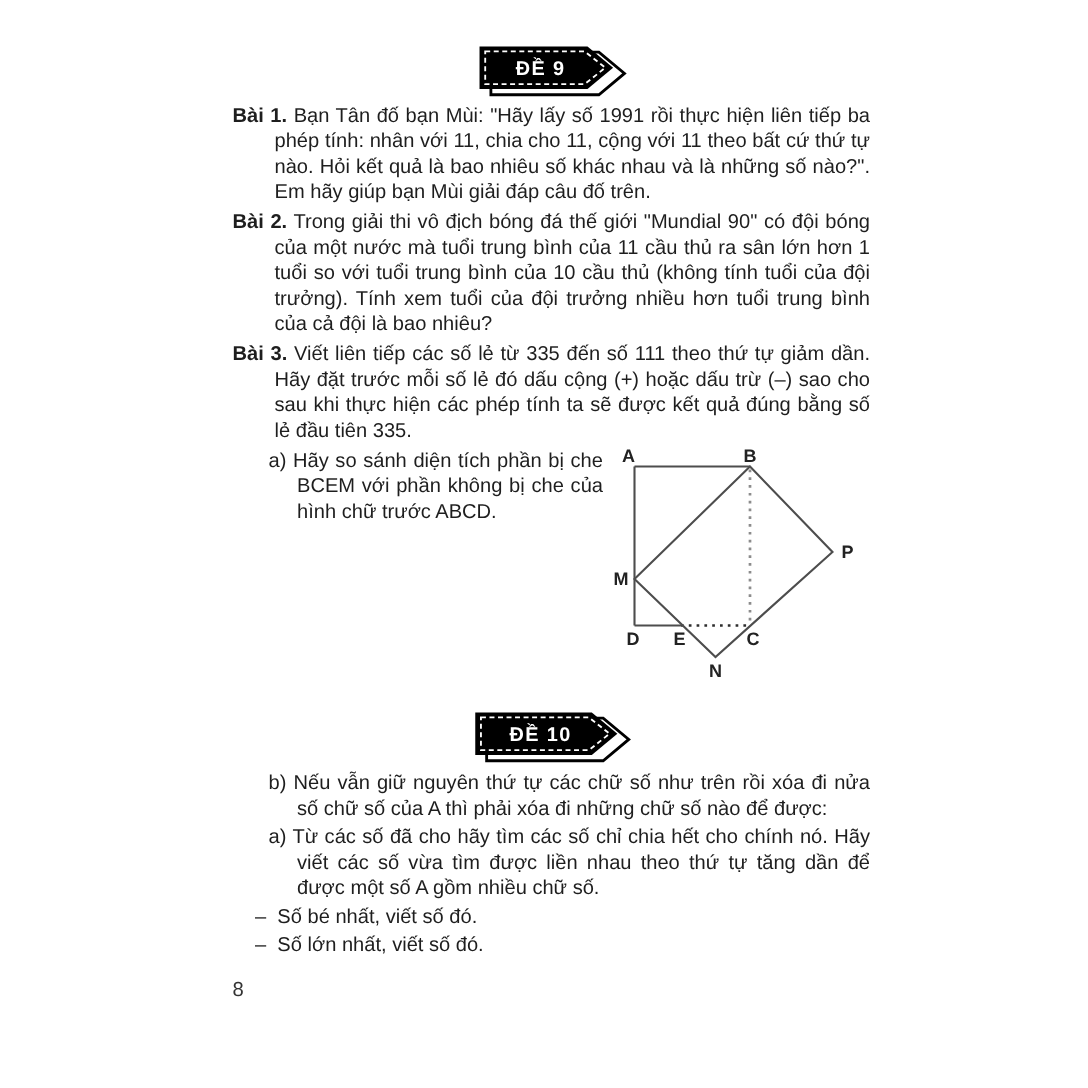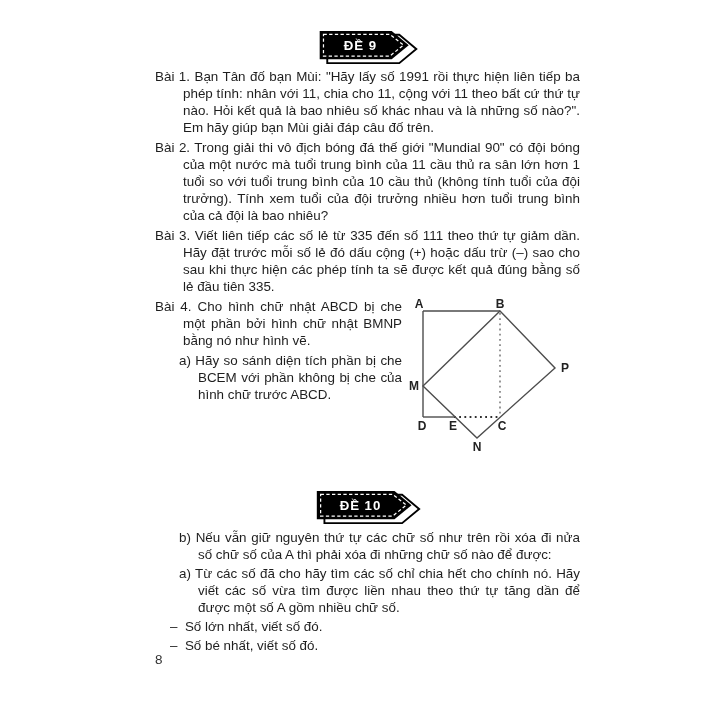--- a/index.html
+++ b/index.html
@@ -5,25 +5,25 @@
   html,body { margin:0; padding:0; background:#ffffff; }
   .page {
     position:relative; width:669px; height:725px; background:#ffffff;
     font-family:"Liberation Sans", sans-serif; color:#1e1e1e; overflow:hidden;
   }
   .content {
     position:absolute; left:155px; top:30px; width:425px;
     font-size:13.4px; line-height:17px; text-align:justify;
   }
   .badge-row { display:flex; justify-content:center; margin:0 0 2px 0; }
-  .badge-row.second { margin-top:26px; margin-bottom:3px; }
+  .badge-row.second { margin-top:10px; margin-bottom:3px; }
   .badge-svg { display:block; }
   .badge-text { font-family:"Liberation Sans", sans-serif; font-weight:bold; font-size:14px; letter-spacing:1px; }
   p.prob { margin:0 0 3px 0; padding-left:28px; text-indent:-28px; }
-  p.prob b { font-weight:normal; }
+  p.prob b { font-weight:bold; }
   p.sub  { margin:1px 0 2px 0; padding-left:43px; text-indent:-19px; }
   p.dash { margin:1px 0 2px 0; padding-left:38px; text-indent:-23px; }
   .prob4-block { margin:0 0 3px 0; }
   .prob4-block::after { content:""; display:block; clear:both; }
   .figure-wrap { float:right; width:172px; margin:0 0 4px 6px; }
   .fig-label { font-family:"Liberation Sans", sans-serif; font-size:12px; font-weight:600; fill:#222; }
   .page-number { position:absolute; left:155px; top:652px; font-size:13.5px; color:#333; }
 </style>
 </head>
 <body>
@@ -64,34 +64,33 @@
           <text class="fig-label" x="11" y="10" text-anchor="middle">A</text>
           <text class="fig-label" x="92" y="10" text-anchor="middle">B</text>
           <text class="fig-label" x="153" y="74" text-anchor="start">P</text>
           <text class="fig-label" x="6" y="92" text-anchor="middle">M</text>
           <text class="fig-label" x="14" y="132" text-anchor="middle">D</text>
           <text class="fig-label" x="45" y="132" text-anchor="middle">E</text>
           <text class="fig-label" x="94" y="132" text-anchor="middle">C</text>
           <text class="fig-label" x="69" y="153" text-anchor="middle">N</text>
         </svg>
       </div>
-      <p class="prob"><b>Bài 4.</b> <span>Cho hình chữ nhật ABCD bị che một phần bởi hình chữ nhật BMNP bằng nó như hình vẽ.</span></p>
       <p class="sub"><span>a)</span> <span>Hãy so sánh diện tích phần bị che BCEM với phần không bị che của hình chữ trước ABCD.</span></p>
     </div>
 
     <div class="badge-row second">
       <svg class="badge-svg" width="112" height="36" viewBox="0 0 112 38">
         <polygon points="10,5 92,5 110,20 92,35 10,35" fill="#ffffff" stroke="#000000" stroke-width="2"></polygon>
         <polygon points="2,1 84,1 102,16 84,31 2,31" fill="#000000"></polygon>
         <polygon points="6,4.5 82,4.5 96.5,16 82,27.5 6,27.5" fill="none" stroke="#ffffff" stroke-width="1.3" stroke-dasharray="3.5 2.5"></polygon>
         <text class="badge-text" x="48" y="21" text-anchor="middle" fill="#ffffff">ĐỀ 10</text>
       </svg>
     </div>
 
     <p class="sub"><span>b)</span> <span>Nếu vẫn giữ nguyên thứ tự các chữ số như trên rồi xóa đi nửa số chữ số của A thì phải xóa đi những chữ số nào để được:</span></p>
     <p class="sub"><span>a)</span> <span>Từ các số đã cho hãy tìm các số chỉ chia hết cho chính nó. Hãy viết các số vừa tìm được liền nhau theo thứ tự tăng dần để được một số A gồm nhiều chữ số.</span></p>
+    <p class="dash"><span>–</span>&nbsp;&nbsp;<span>Số bé nhất, viết số đó.</span></p>
     <p class="dash"><span>–</span>&nbsp;&nbsp;<span>Số lớn nhất, viết số đó.</span></p>
-    <p class="dash"><span>–</span>&nbsp;&nbsp;<span>Số bé nhất, viết số đó.</span></p>
 
   </div>
 
   <div class="page-number">8</div>
 </div>
 
 </body></html>

